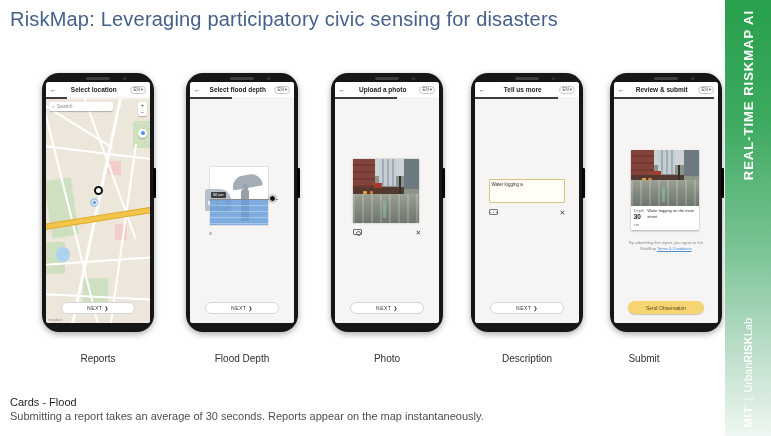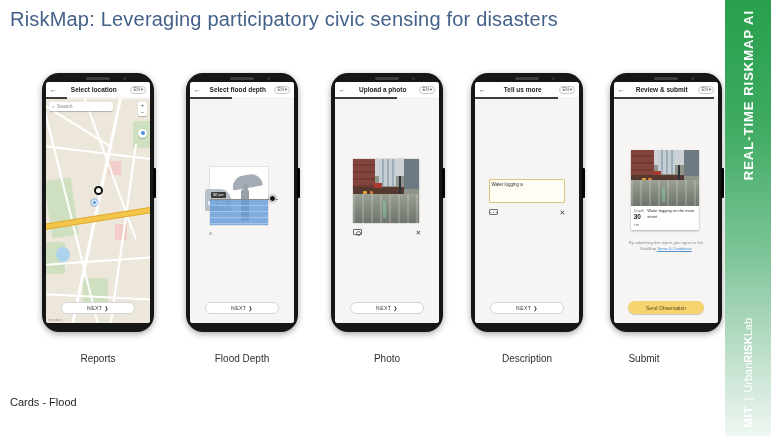--- a/index.html
+++ b/index.html
@@ -328,20 +328,21 @@
     </div>
   </div>
 
   <div class="phone-label" style="left:42px">Reports</div>
   <div class="phone-label" style="left:186px">Flood Depth</div>
   <div class="phone-label" style="left:331px">Photo</div>
   <div class="phone-label" style="left:471px">Description</div>
   <div class="phone-label" style="left:588px">Submit</div>
 
   <div class="footer-heading">Cards - Flood</div>
+  <div class="footer-body">Submitting a report  takes an average of 30 seconds. Reports appear on the map instantaneously.</div>
 
   <div class="sidebar">
     <div class="v-title">REAL-TIME RISKMAP AI</div>
     <div class="v-brand">
       <span class="b-mit">MIT</span>
       <span class="b-div">|</span>
       <span class="b-urban">Urban</span><span class="b-risk">RISK</span><span class="b-lab">Lab</span>
     </div>
   </div>
 

